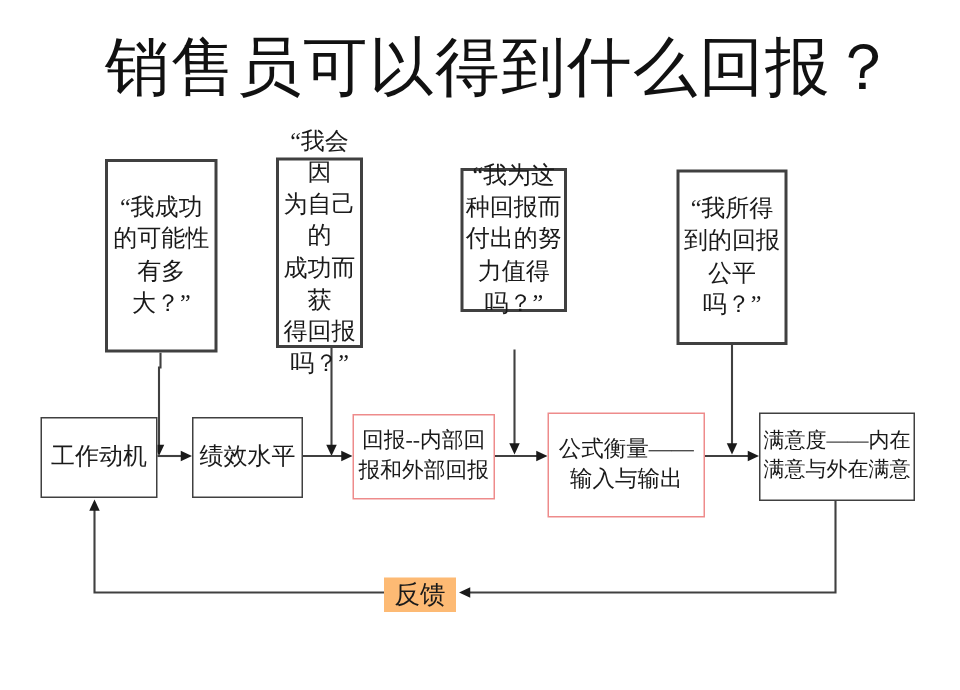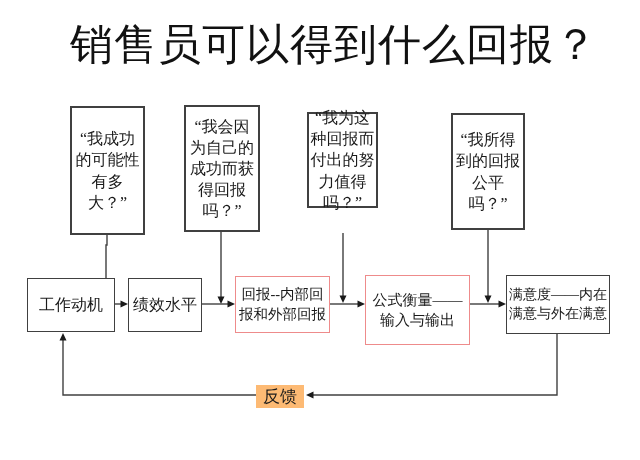--- a/index.html
+++ b/index.html
@@ -32,37 +32,37 @@
     background: #ffffff;
     display: flex;
     align-items: center;
     justify-content: center;
     text-align: center;
     font-size: 16px;
     line-height: 1.32;
     white-space: pre-line;
   }
   #qbox-1 { left: 70px;  top: 106px; width: 75px; height: 129px; }
-  #qbox-2 { left: 184px; top: 105px; width: 76px; height: 127px; }
+  #qbox-2 { left: 184px; top: 105px; width: 58px; height: 127px; }
   #qbox-3 { left: 307px; top: 112px; width: 71px; height: 96px; }
   #qbox-4 { left: 451px; top: 113px; width: 74px; height: 117px; }
   .fbox {
     position: absolute;
     border: 1px solid #404040;
     background: #ffffff;
     display: flex;
     align-items: center;
     justify-content: center;
     text-align: center;
     font-size: 16px;
     line-height: 1.35;
     white-space: pre-line;
   }
   .fbox.red { border-color: #ee8b8b; }
-  #fbox-1 { left: 27px;  top: 278px; width: 88px;  height: 54px; }
+  #fbox-1 { left: 27px;  top: 278px; width: 78px;  height: 54px; }
   #fbox-2 { left: 128px; top: 278px; width: 74px;  height: 54px; }
   #fbox-3 { left: 235px; top: 276px; width: 95px;  height: 57px; font-size: 14.5px; }
   #fbox-4 { left: 365px; top: 275px; width: 105px; height: 70px; font-size: 15px; }
   #fbox-5 { left: 506px; top: 275px; width: 104px; height: 59px; font-size: 14px; }
   .feedback-label {
     position: absolute;
     left: 256px;
     top: 385px;
     width: 48px;
     text-align: center;

